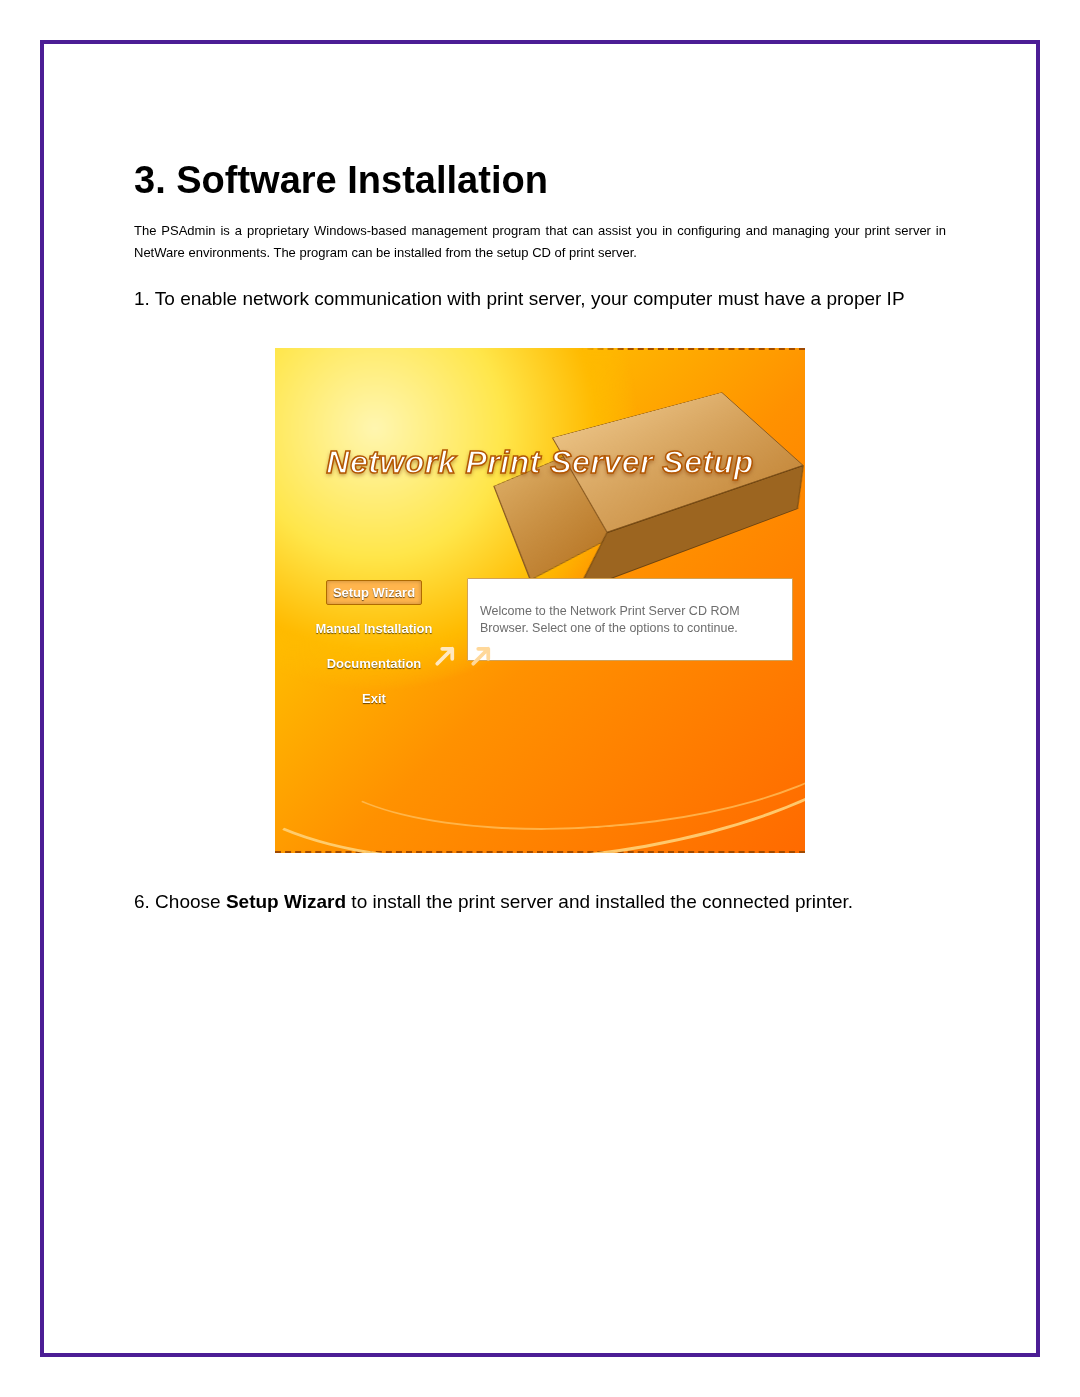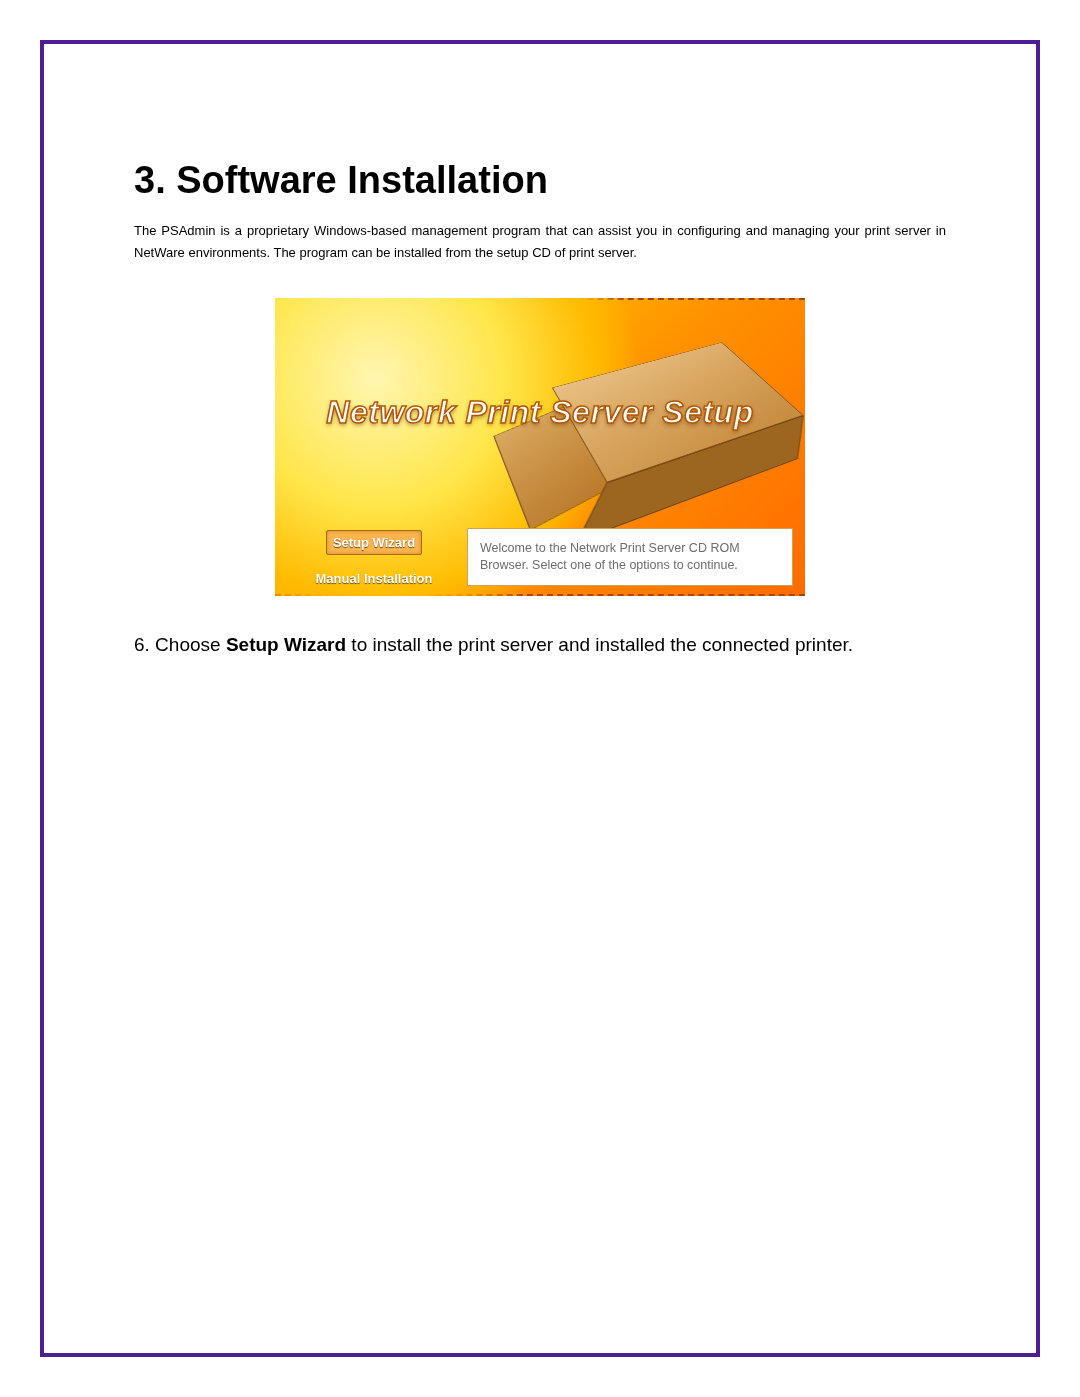--- a/index.html
+++ b/index.html
@@ -46,21 +46,21 @@
     padding-left: 32px;
   }
   .screenshot-wrap {
     width: 100%;
     display: flex;
     justify-content: center;
     margin: 34px 0 34px 0;
   }
   .screenshot {
     width: 530px;
-    height: 298px;
+    height: 505px;
     position: relative;
     overflow: hidden;
     background: linear-gradient(135deg, #ffe100 0%, #ffc200 25%, #ff9100 55%, #ff6a00 100%);
   }
   
   .screenshot::before {
     content: "";
     position: absolute;
     inset: 0;
     border-top: 2px dashed #a04a00;
@@ -170,21 +170,21 @@
   .menu-item.underline {
   }
   
   .welcome-panel {
     position: absolute;
     left: 192px; top: 230px;
     width: 326px;
     background: #fff;
     border: 1px solid #cfa25a;
     border-radius: 1px;
-    padding: 11px 12px;
+    padding: 24px 12px;
     font-family: Tahoma, Arial, sans-serif;
     font-size: 12.5px;
     color: #6d6d6d;
     line-height: 1.35;
   }
   
   .arrows {
     position: absolute;
     left: 156px; top: 292px;
     display: flex;
@@ -197,20 +197,21 @@
 <body>
 
 <div class="page-frame">
 
   <h1 class="h1">3. Software Installation</h1>
 
   <p class="para">The PSAdmin is a proprietary Windows-based management program that can assist you in configuring and managing your print server in NetWare environments. The program can be installed from the setup CD of print server.</p>
 
 
   <p class="list-item">
+    <span>1. To enable network communication with print server, your computer must have a proper IP</span>
   </p>
 
 
   <div class="screenshot-wrap">
     <div class="screenshot">
       <div class="sun"></div>
       <div class="swirl1"></div>
       <div class="swirl2"></div>
 
       <div class="box3d">

